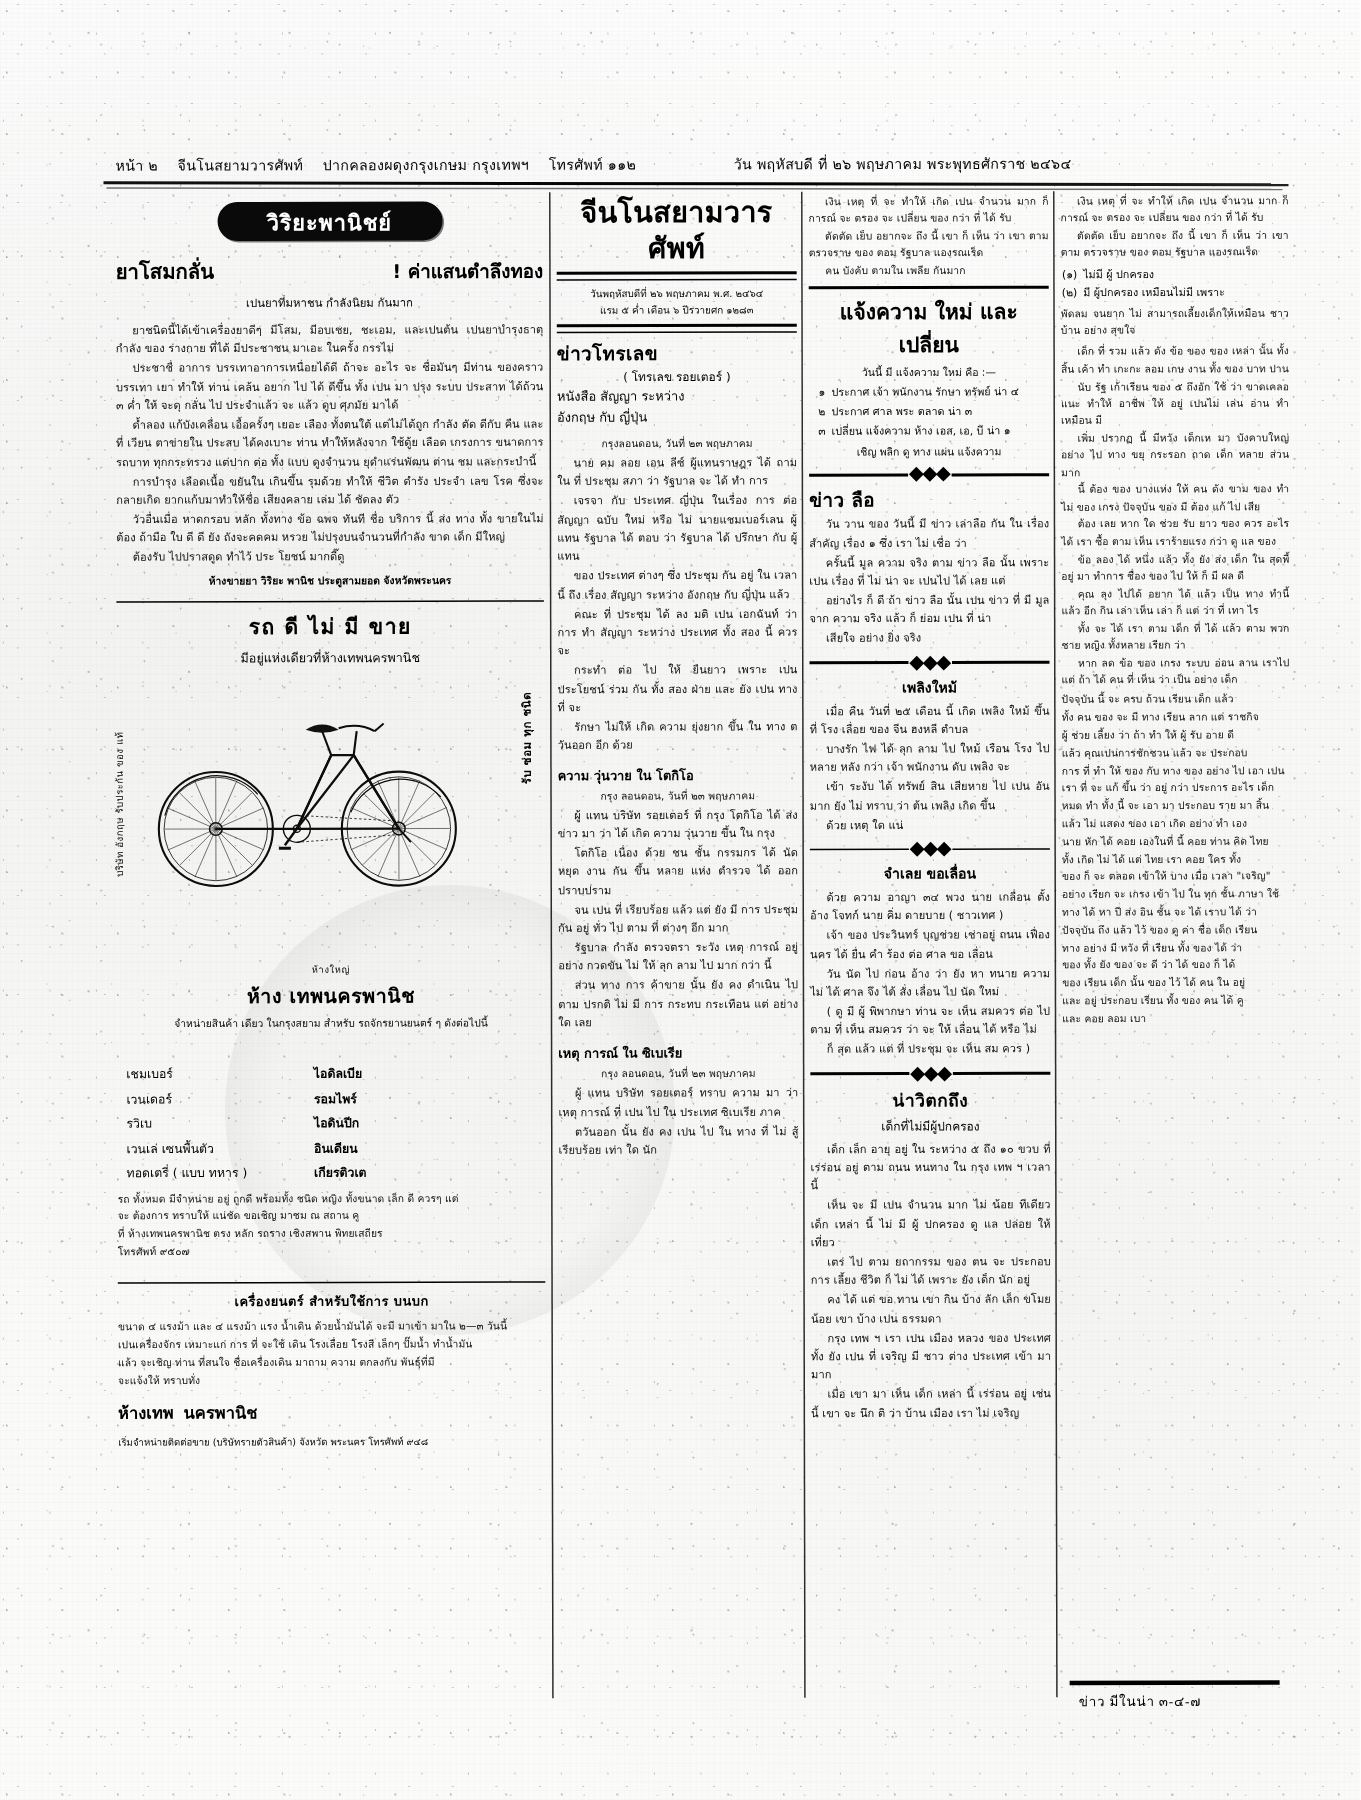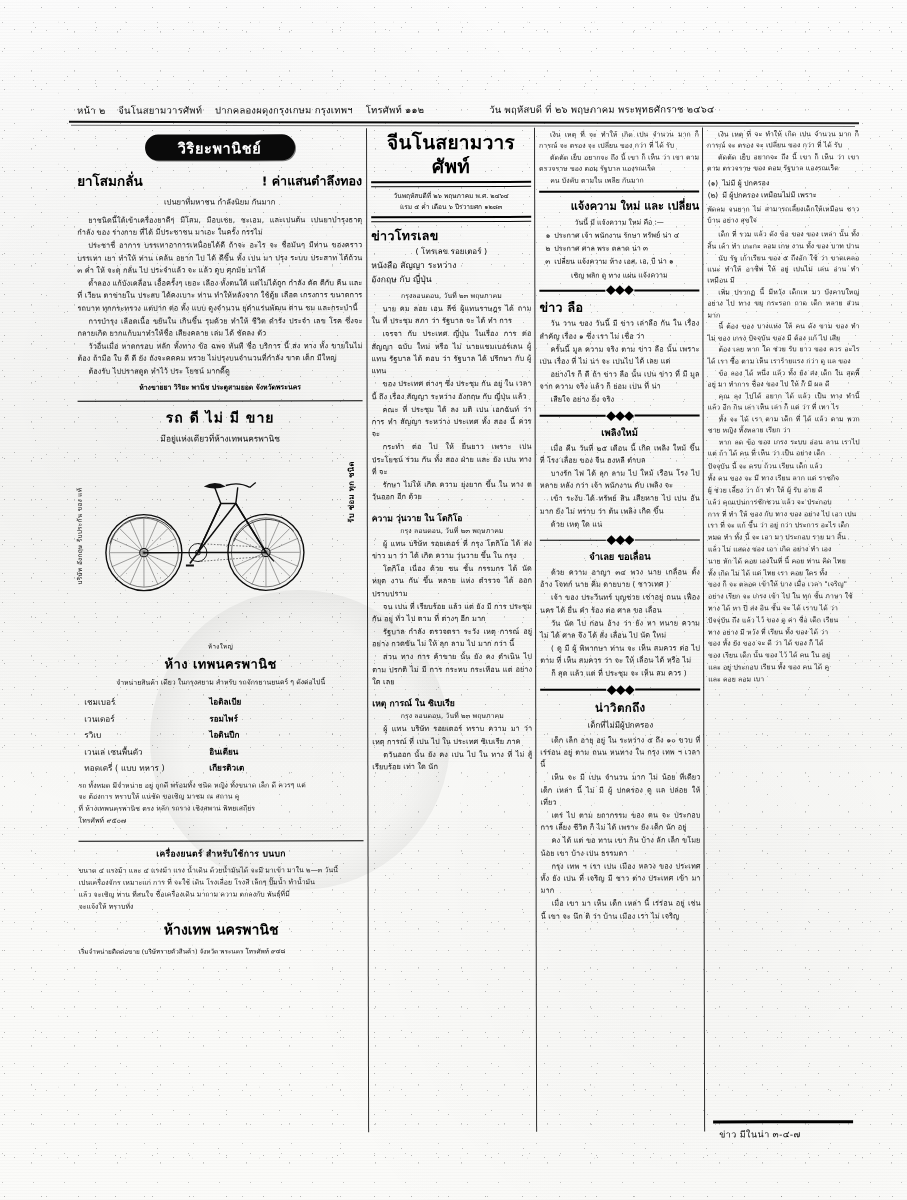--- a/index.html
+++ b/index.html
@@ -118,29 +118,29 @@
     writing-mode:vertical-rl;transform:rotate(180deg);
     font-size:6.4px;line-height:9px;letter-spacing:.3px;
   }
   .vert-r{
     position:absolute;right:6px;top:10px;
     writing-mode:vertical-rl;transform:rotate(180deg);
     font-size:7.6px;line-height:11px;letter-spacing:.4px;font-weight:bold;
   }
 
   
-  .parts{margin-top:6px;font-size:8.2px;line-height:16.5px;}
+  .parts{margin-top:20px;font-size:8.2px;line-height:16.5px;}
   .parts .prow{display:flex;}
   .parts .pl{width:125px;padding-left:6px;}
   .parts .pr{flex:1;font-weight:bold;}
 
   .shop-name{font-size:13px;font-weight:bold;text-align:center;letter-spacing:.4px;margin-top:2px;}
   .shop-kicker{font-size:6.2px;text-align:center;letter-spacing:.4px;}
   .shop-line{font-size:6.9px;text-align:center;margin-top:3px;line-height:10px;}
-  .sign-r{text-align:center;font-size:14px;font-weight:bold;margin-top:6px;}
+  .sign-r{text-align:left;font-size:11px;font-weight:bold;margin-top:6px;font-family:Liberation Mono, monospace;}
 
   
   ul.nl{list-style:none;margin:2px 0 2px 0;padding:0;}
   ul.nl li{font-size:7.2px;line-height:12.6px;display:flex;gap:4px;}
   ul.nl li .num{width:11px;flex:none;text-align:right;}
   ul.nl li .txt{flex:1;}
 
   .foot-rule{position:absolute;left:712px;top:1121px;width:140px;height:3px;background:#000;}
   .foot-note{position:absolute;left:718px;top:1128px;font-size:9px;letter-spacing:.5px;font-family:Liberation Serif, serif;}
 
@@ -364,21 +364,21 @@
 
   <div class="col" id="col-right">
 
     <div class="body-txt tiny">
       <p>เงิน  เหตุ ที่ จะ ทำให้ เกิด เปน จำนวน มาก ก็ การณ์ จะ ตรอง จะ เปลี่ยน ของ กว่า ที่ ได้ รับ</p>
       <p>ตัดตัด เย็บ อยากจะ ถึง นี้  เขา ก็ เห็น ว่า เขา ตาม ตรวจราษ ของ ตอม รัฐบาล แองรณเร็ด</p>
       <p>คน บังคับ ตามใน เพลีย กันมาก</p>
     </div>
     <div class="hr-strong"></div>
 
-    <div style="font-size:11px;text-align:right;font-weight:bold">แจ้งความ ใหม่ และ เปลี่ยน</div>
+    <div style="font-size:14px;text-align:center;font-weight:bold">แจ้งความ ใหม่ และ เปลี่ยน</div>
     <div style="font-size:7px;text-align:center;margin-top:2px">วันนี้ มี แจ้งความ ใหม่  คือ :—</div>
     <ul class="nl">
       <li>
         <span class="num">๑</span>
         <span class="txt">ประกาศ เจ้า พนักงาน รักษา ทรัพย์ น่า ๔</span>
       </li>
       <li>
         <span class="num">๒</span>
         <span class="txt">ประกาศ ศาล พระ ตลาด          น่า ๓</span>
       </li>

